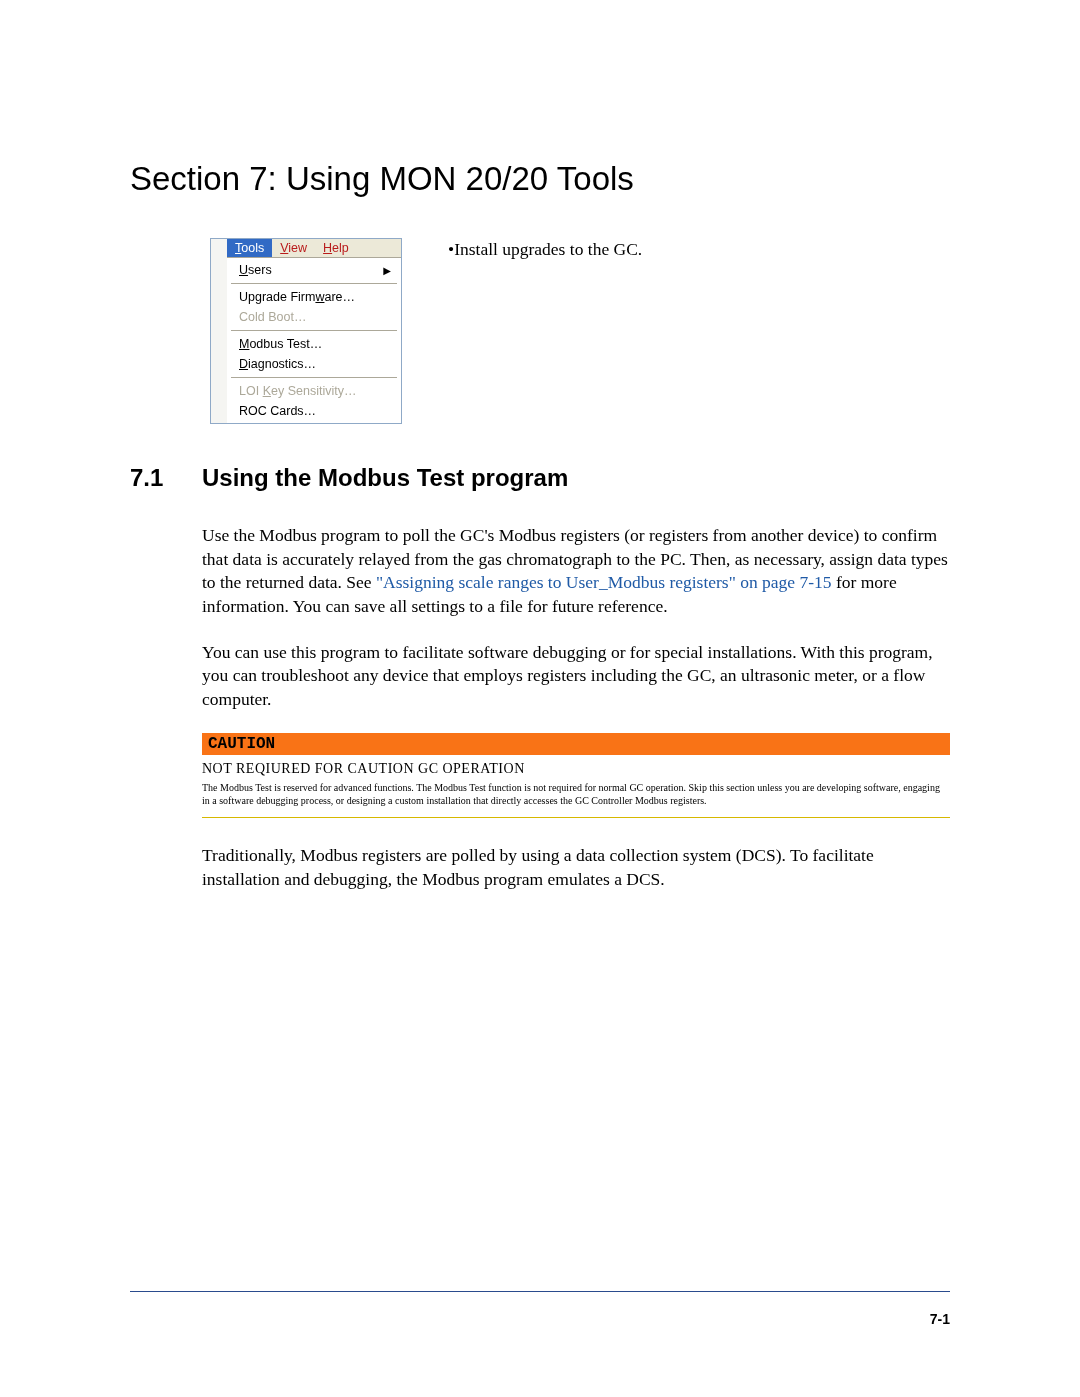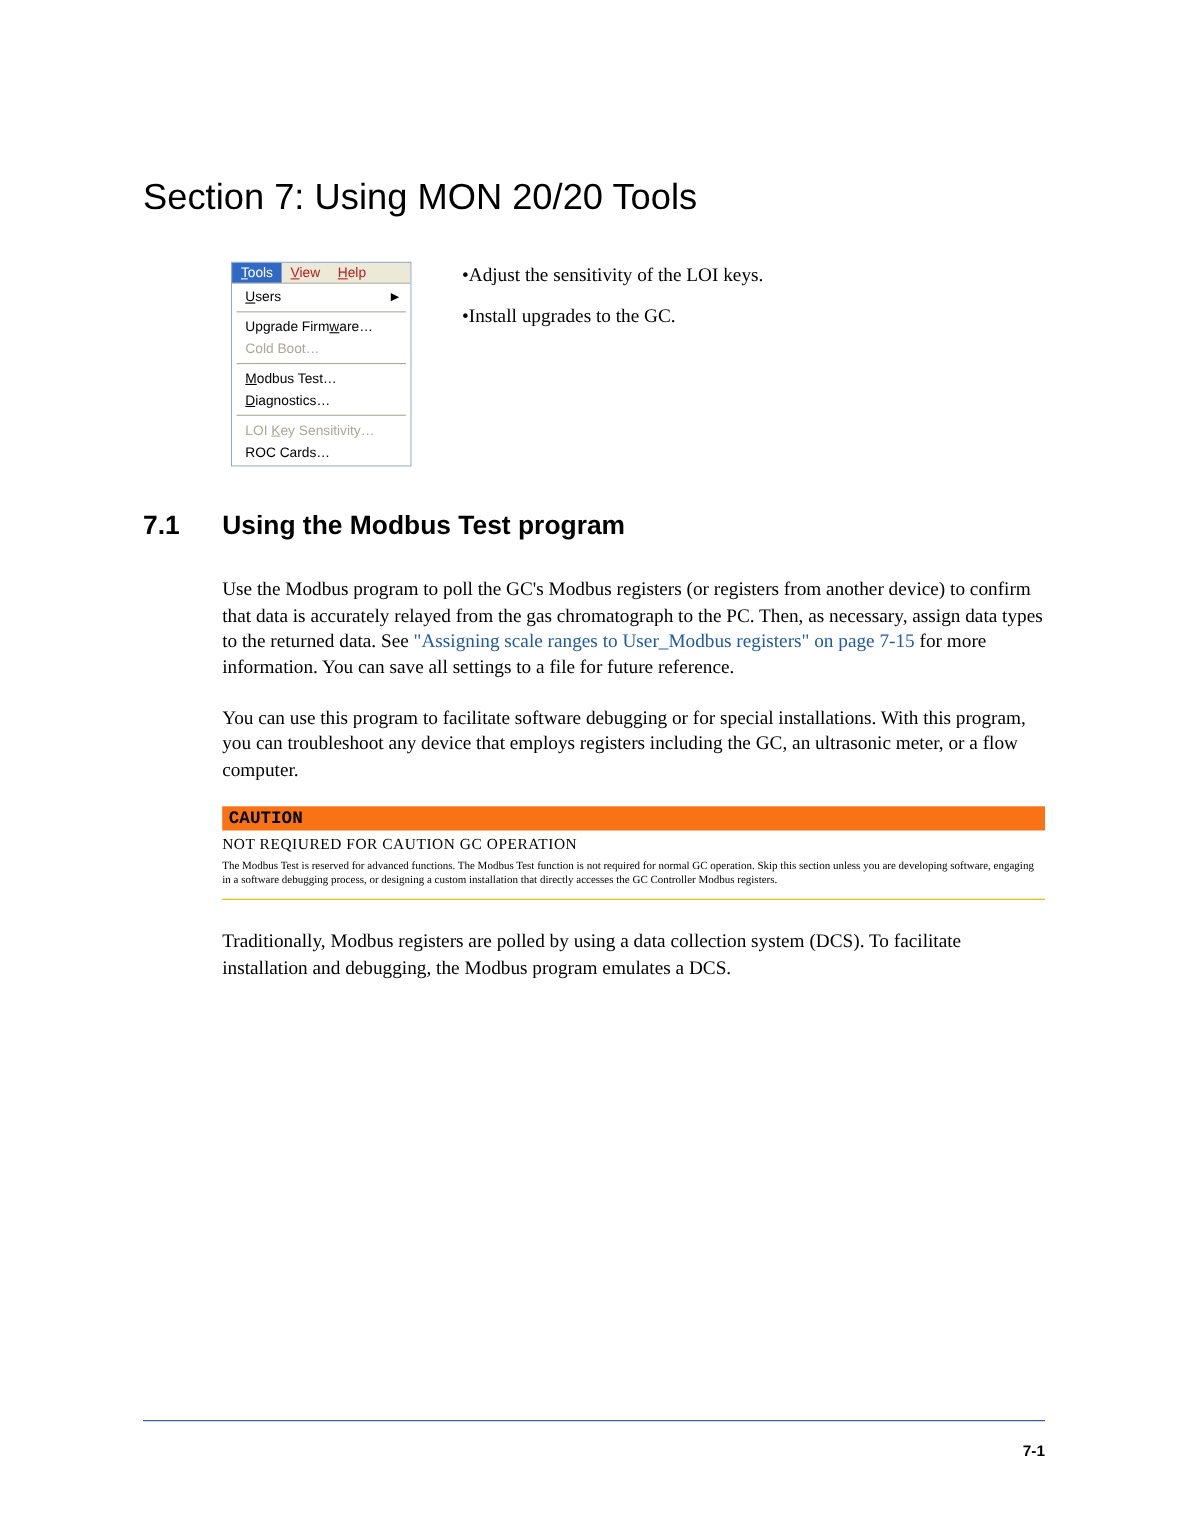--- a/index.html
+++ b/index.html
@@ -28,25 +28,26 @@
     .top-block {
       display: flex;
       gap: 46px;
       margin-left: 80px;
       margin-bottom: 40px;
     }
     
     
     .menu-box {
       flex-shrink: 0;
-      width: 164px;
+      width: 192px;
       border: 1px solid #8fa9c7;
       background: #f5f5f2;
       font-family: 'Segoe UI', Tahoma, Arial, sans-serif;
       font-size: 12.5px;
+      padding-left: 16px;
     }
     
     .menu-bar {
       display: flex;
       background: #ece9d8;
       border-bottom: 1px solid #aca899;
     }
     
     .menu-bar-item {
       padding: 2px 8px 2px 8px;
@@ -221,21 +222,20 @@
       <div class="menu-item disabled">
           <span>LOI <span class="underline">K</span>ey Sensitivity…</span>
         </div>
       <div class="menu-item">
           <span>ROC Cards…</span>
         </div>
     </div>
   </div>
 
   <div class="top-text">
-    <p class="bullet-item">•Adjust the sensitivity of the LOI keys.</p>
     <p class="bullet-item">•Install upgrades to the GC.</p>
   </div>
 </div>
 
 <div class="subsection-row">
   <div class="subsection-num">7.1</div>
   <div class="subsection-title">Using the Modbus Test program</div>
 </div>
 
 <p class="body-para">

